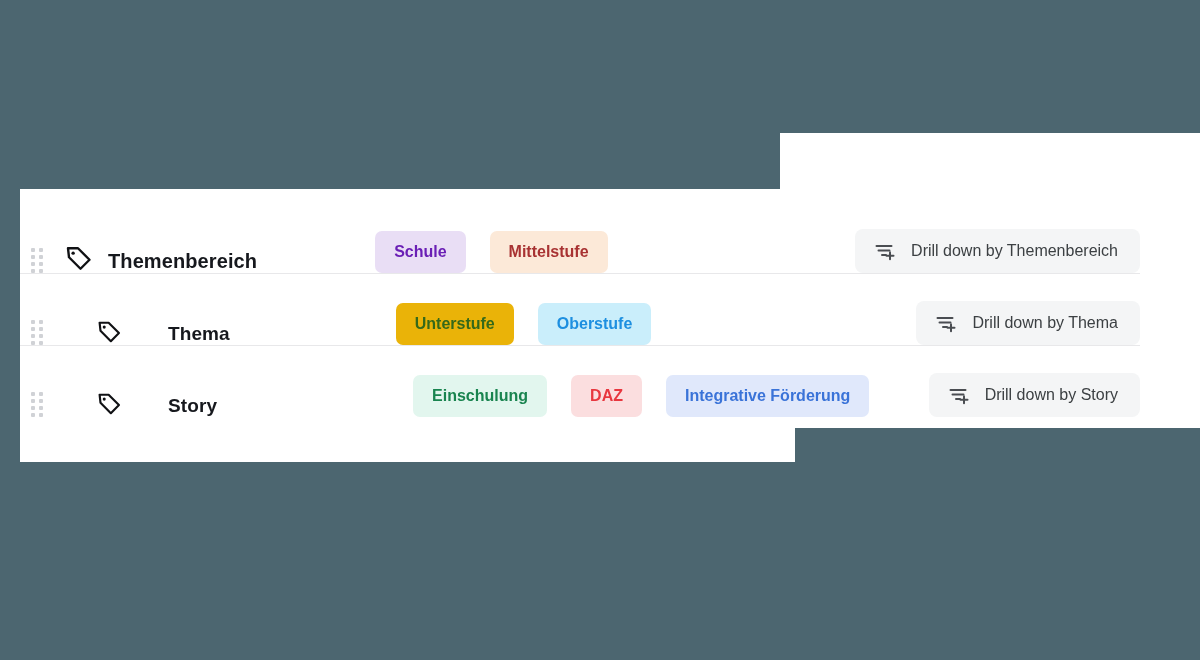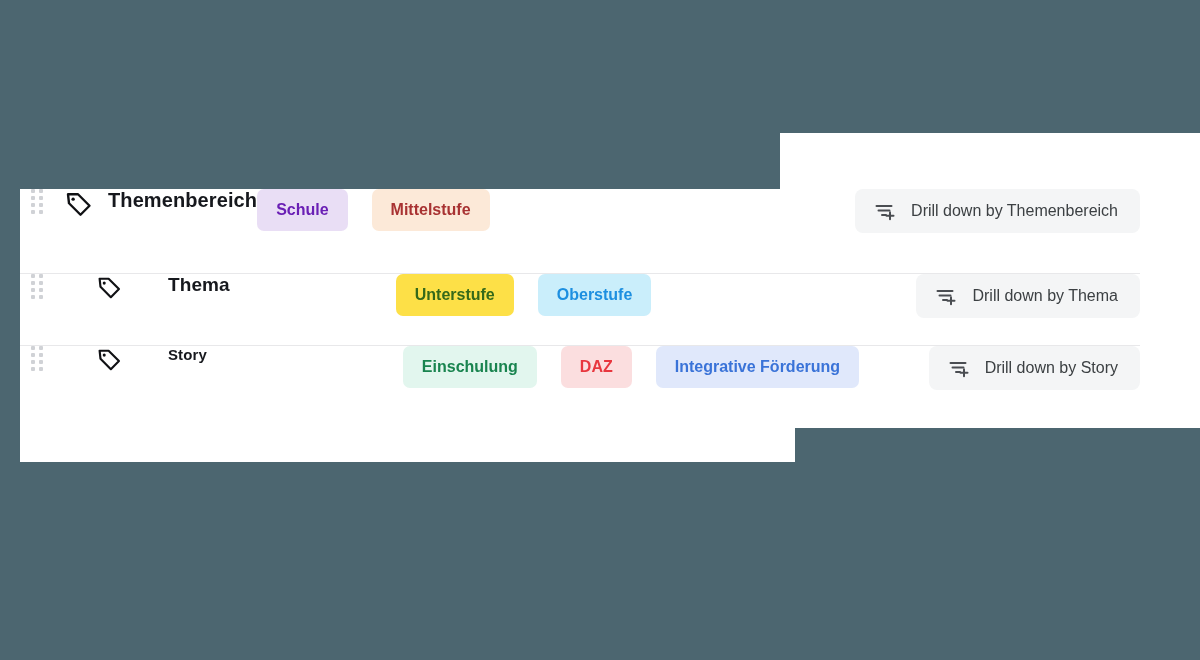--- a/index.html
+++ b/index.html
@@ -39,21 +39,21 @@
     left: 20px;
     top: 189px;
     width: 1120px;
     height: 273px;
   }
 
   .row {
     position: relative;
     height: 73px;
     display: flex;
-    align-items: flex-start;
+    align-items: flex-end;
     box-sizing: border-box;
   }
   .row + .row {
     border-top: 1px solid #e8e8ea;
     gap: 31px;
   }
   .row.row-1 { height: 84px; }
   .row.row-2 { height: 72px; }
   .row.row-3 { height: 72px; }
 
@@ -96,31 +96,31 @@
   .row-label {
     flex: 0 0 auto;
     margin-left: 12px;
     color: #16181d;
     font-weight: bold;
     letter-spacing: .1px;
     white-space: nowrap;
   }
   .row-1 .row-label { font-size: 20px; }
   .row-2 .row-label { font-size: 19px; }
-  .row-3 .row-label { font-size: 15px; }
+  .row-3 .row-label { font-size: 19px; }
 
   
   .chips {
     display: flex;
     align-items: center;
     gap: 24px;
     margin-left: 0;
     flex: 1 1 auto;
   }
-  .row-1 .chips { }
+  .row-1 .chips { margin-left: 118px; }
   .row-2 .chips { margin-left: 135px; }
   .row-3 .chips { margin-left: 165px; }
 
   .chip {
     display: inline-flex;
     align-items: center;
     justify-content: center;
     height: 42px;
     padding: 0 19px;
     border-radius: 7px;
@@ -224,21 +224,21 @@
     <div class="tag-icon">
       <svg width="27" height="27" viewBox="0 0 24 24" fill="none" stroke="currentColor" stroke-width="1.9" stroke-linecap="round" stroke-linejoin="round">
         <path d="M3.2 4.2 L11.2 4.2 L20.4 13.4 L13.2 20.6 L4 11.4 Z"></path>
         <circle cx="7.3" cy="8.1" r="1.35" fill="currentColor" stroke="none"></circle>
       </svg>
     </div>
 
     <div class="row-label" style="color: rgb(22, 24, 29);">Thema</div>
 
     <div class="chips">
-      <span class="chip" style="background: #fde047; color: rgb(53, 105, 26);">Unterstufe</span>
+      <span class="chip" style="background: #eab308; color: rgb(53, 105, 26);">Unterstufe</span>
       <span class="chip" style="background: rgb(202, 238, 251); color: rgb(29, 143, 224);">Oberstufe</span>
     </div>
 
     <button class="drill-btn" style="background: rgb(244, 245, 246); color: rgb(60, 64, 67);">
       <span class="drill-icon">
         <svg width="24" height="24" viewBox="0 0 24 24" fill="none" stroke="currentColor" stroke-width="2" stroke-linecap="round">
           <line x1="3.5" y1="7" x2="18.5" y2="7"></line>
           <line x1="5.5" y1="11.6" x2="16.5" y2="11.6"></line>
           <line x1="9" y1="16.1" x2="13" y2="16.1"></line>
           <line x1="17" y1="13.3" x2="17" y2="20.3"></line>

